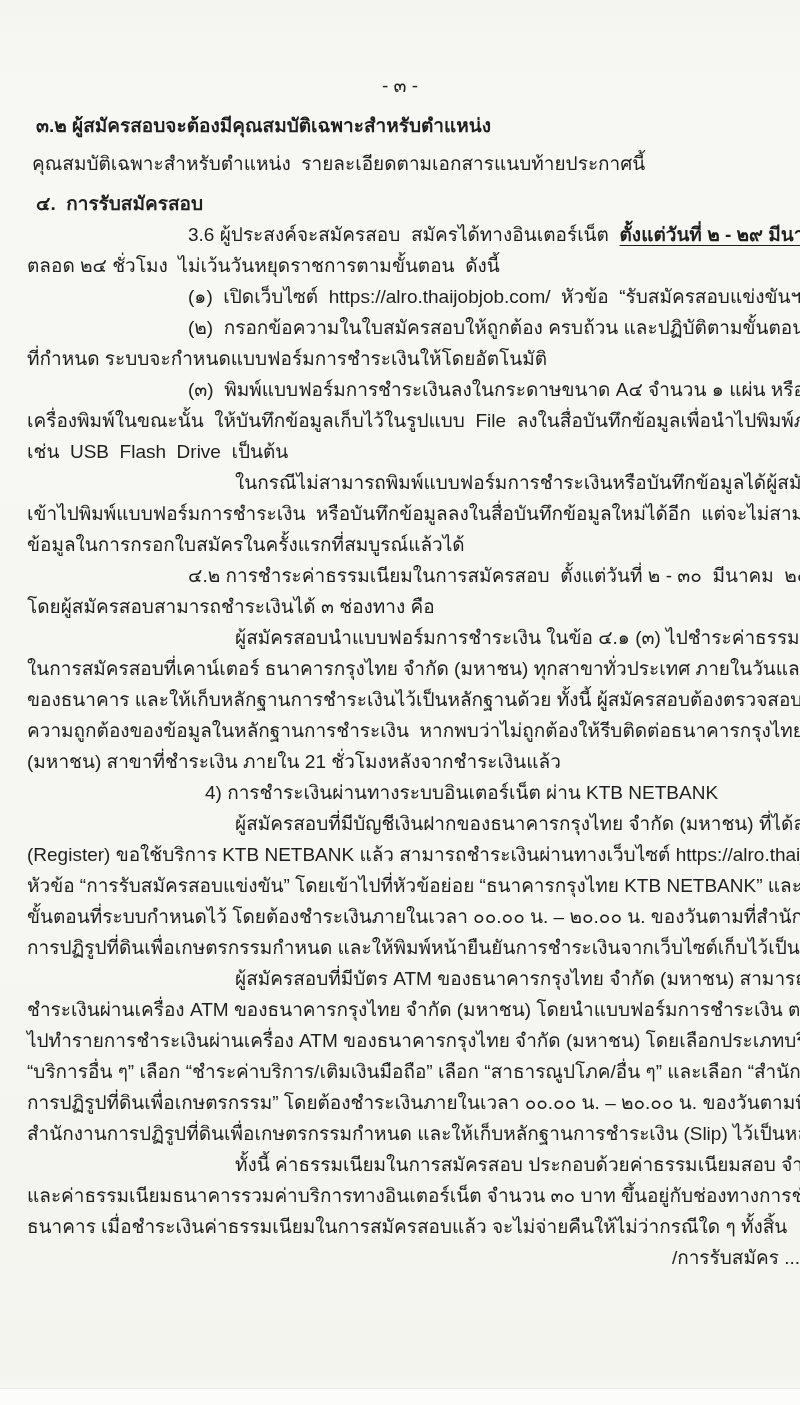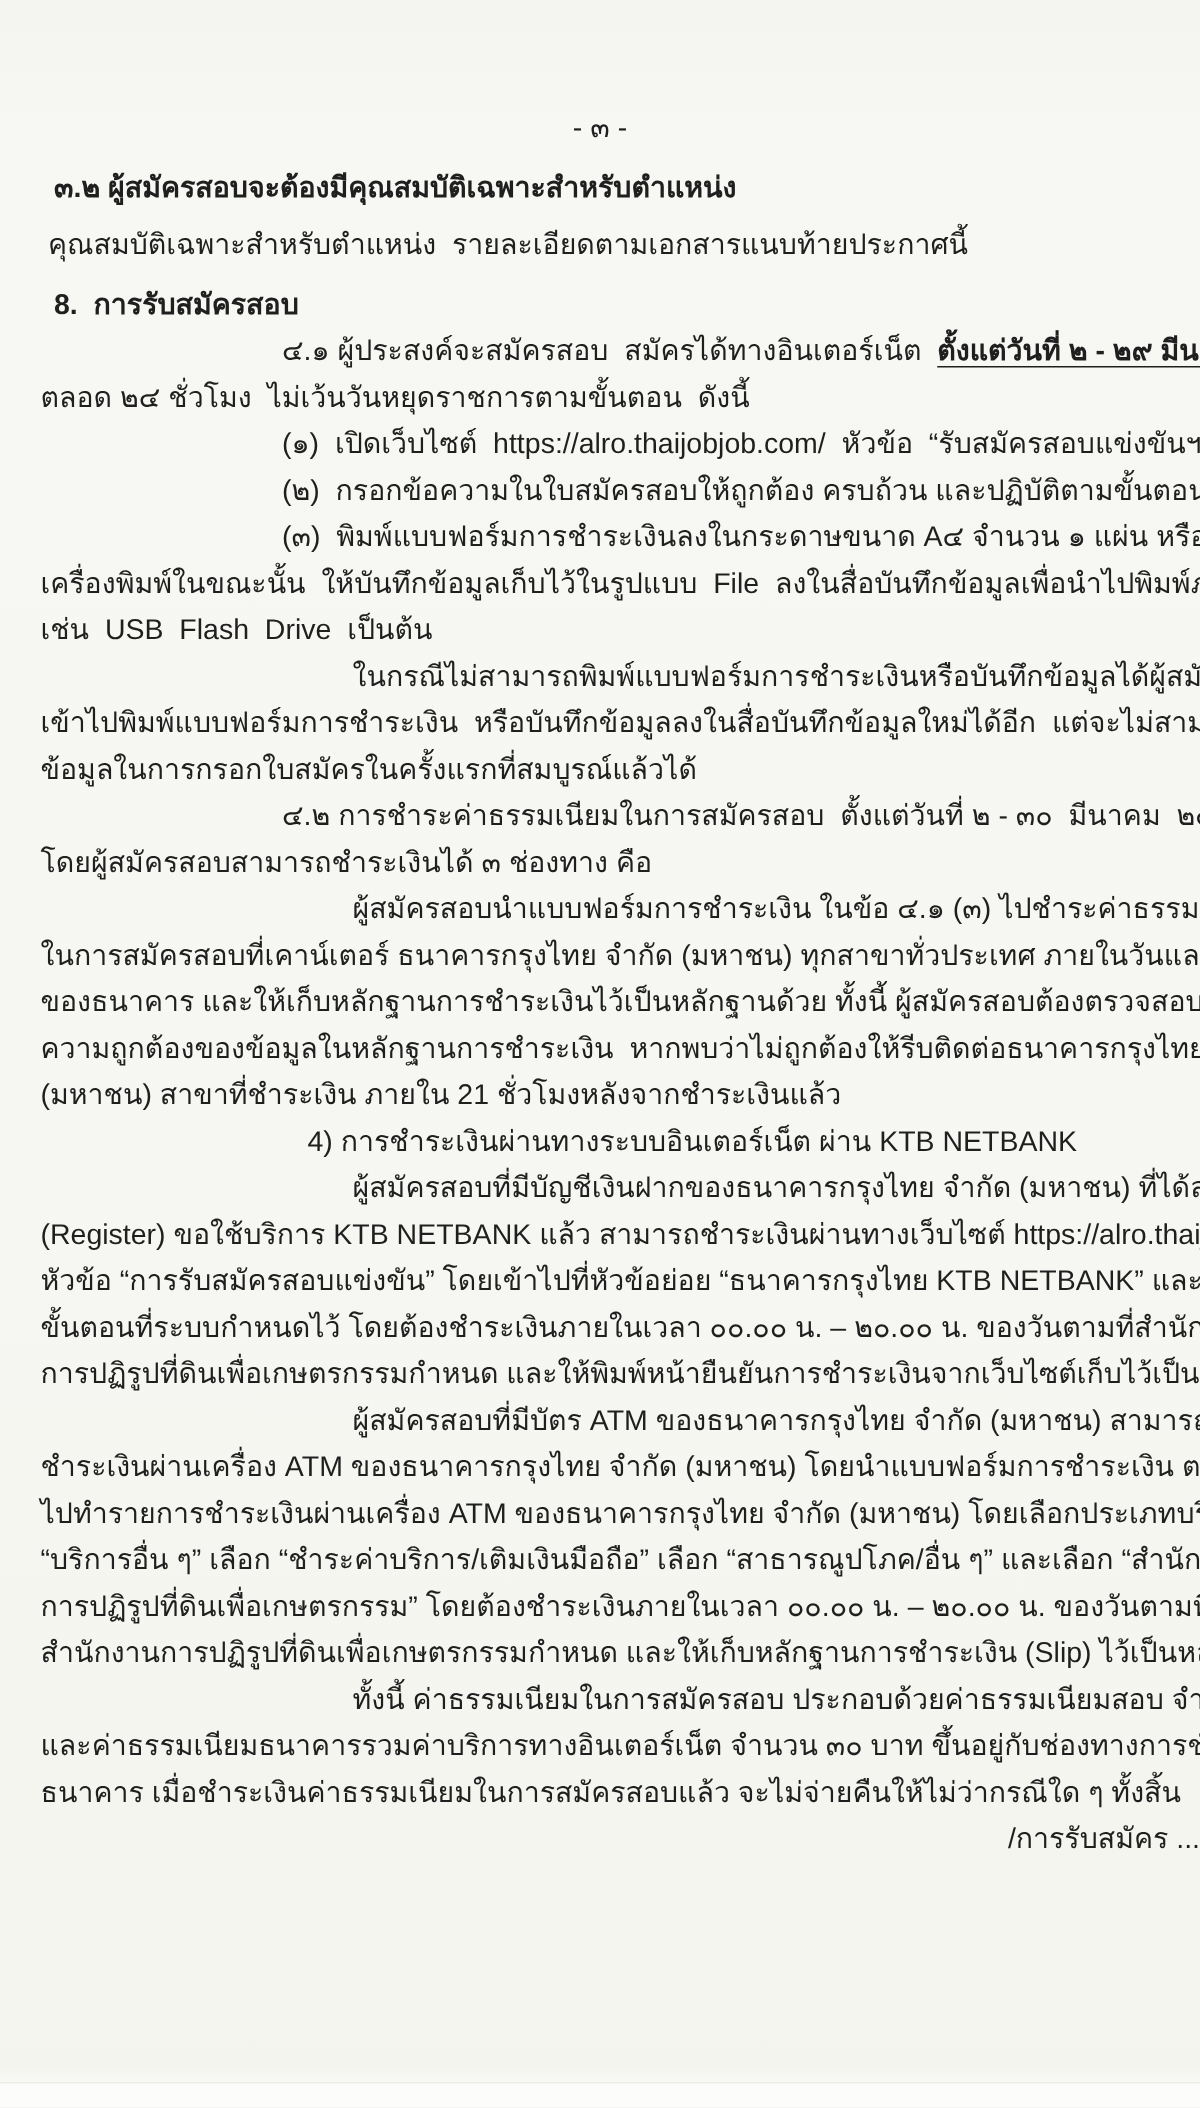--- a/index.html
+++ b/index.html
@@ -37,27 +37,28 @@
   .footer-line{text-align:right;}
 </style>
 </head>
 <body>
 
 <div class="page">
   <p class="line page-number">- ๓ -</p>
 
   <p class="line ind-2 bold mt-a">๓.๒ ผู้สมัครสอบจะต้องมีคุณสมบัติเฉพาะสำหรับตำแหน่ง</p>
   <p class="line ind-2 mt-b">คุณสมบัติเฉพาะสำหรับตำแหน่ง  รายละเอียดตามเอกสารแนบท้ายประกาศนี้</p>
-  <p class="line ind-1 bold mt-a">8.  การรับสมัครสอบ</p>
+  <p class="line ind-1 bold mt-a">๔.  การรับสมัครสอบ</p>
 
-  <p class="line ind-2"><span>๔.๑ ผู้ประสงค์จะสมัครสอบ  สมัครได้ทางอินเตอร์เน็ต  </span><span class="u-date">ตั้งแต่วันที่ ๒ - ๒๙ มีนาคม ๒๕๖๔</span></p>
+  <p class="line ind-2"><span>3.6 ผู้ประสงค์จะสมัครสอบ  สมัครได้ทางอินเตอร์เน็ต  </span><span class="u-date">ตั้งแต่วันที่ ๒ - ๒๙ มีนาคม ๒๕๖๔</span></p>
 
   <p class="line ind-0">ตลอด ๒๔ ชั่วโมง  ไม่เว้นวันหยุดราชการตามขั้นตอน  ดังนี้</p>
   <p class="line ind-2">(๑)  เปิดเว็บไซต์  https://alro.thaijobjob.com/  หัวข้อ  “รับสมัครสอบแข่งขันฯ”</p>
   <p class="line ind-2">(๒)  กรอกข้อความในใบสมัครสอบให้ถูกต้อง ครบถ้วน และปฏิบัติตามขั้นตอน</p>
+  <p class="line ind-0">ที่กำหนด ระบบจะกำหนดแบบฟอร์มการชำระเงินให้โดยอัตโนมัติ</p>
   <p class="line ind-2">(๓)  พิมพ์แบบฟอร์มการชำระเงินลงในกระดาษขนาด A๔ จำนวน ๑ แผ่น หรือหากไม่มี</p>
   <p class="line ind-0">เครื่องพิมพ์ในขณะนั้น  ให้บันทึกข้อมูลเก็บไว้ในรูปแบบ  File  ลงในสื่อบันทึกข้อมูลเพื่อนำไปพิมพ์ภายหลัง</p>
   <p class="line ind-0">เช่น  USB  Flash  Drive  เป็นต้น</p>
   <p class="line ind-4">ในกรณีไม่สามารถพิมพ์แบบฟอร์มการชำระเงินหรือบันทึกข้อมูลได้ผู้สมัครสามารถ</p>
   <p class="line ind-0">เข้าไปพิมพ์แบบฟอร์มการชำระเงิน  หรือบันทึกข้อมูลลงในสื่อบันทึกข้อมูลใหม่ได้อีก  แต่จะไม่สามารถแก้ไข</p>
   <p class="line ind-0">ข้อมูลในการกรอกใบสมัครในครั้งแรกที่สมบูรณ์แล้วได้</p>
   <p class="line ind-2">๔.๒ การชำระค่าธรรมเนียมในการสมัครสอบ  ตั้งแต่วันที่ ๒ - ๓๐  มีนาคม  ๒๕๖๔</p>
   <p class="line ind-0">โดยผู้สมัครสอบสามารถชำระเงินได้ ๓ ช่องทาง คือ</p>
   <p class="line ind-4">ผู้สมัครสอบนำแบบฟอร์มการชำระเงิน ในข้อ ๔.๑ (๓) ไปชำระค่าธรรมเนียม</p>
   <p class="line ind-0">ในการสมัครสอบที่เคาน์เตอร์ ธนาคารกรุงไทย จำกัด (มหาชน) ทุกสาขาทั่วประเทศ ภายในวันและเวลาทำการ</p>

